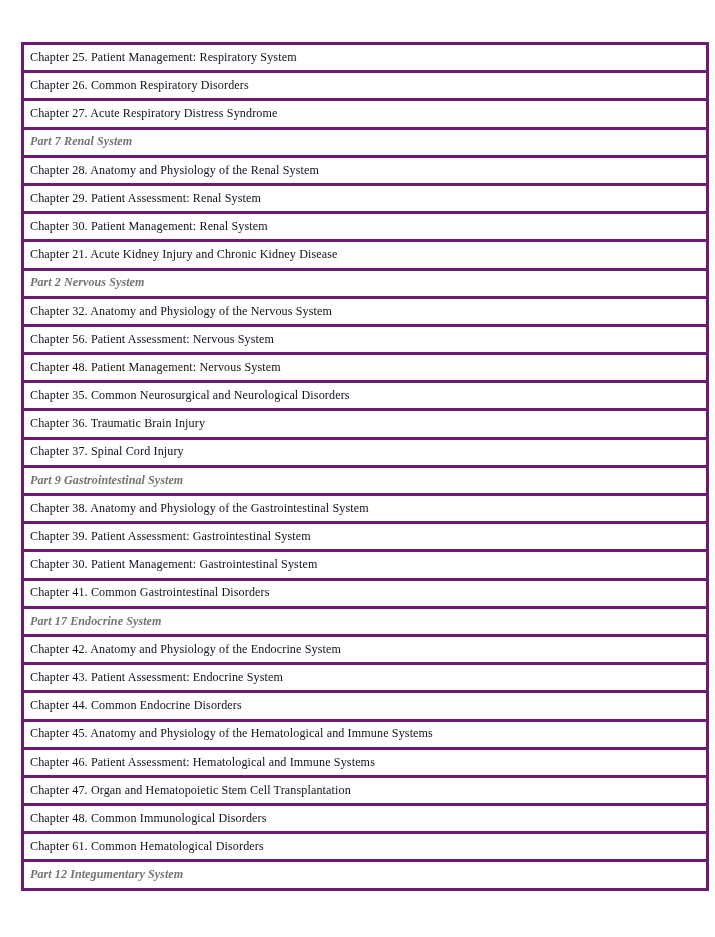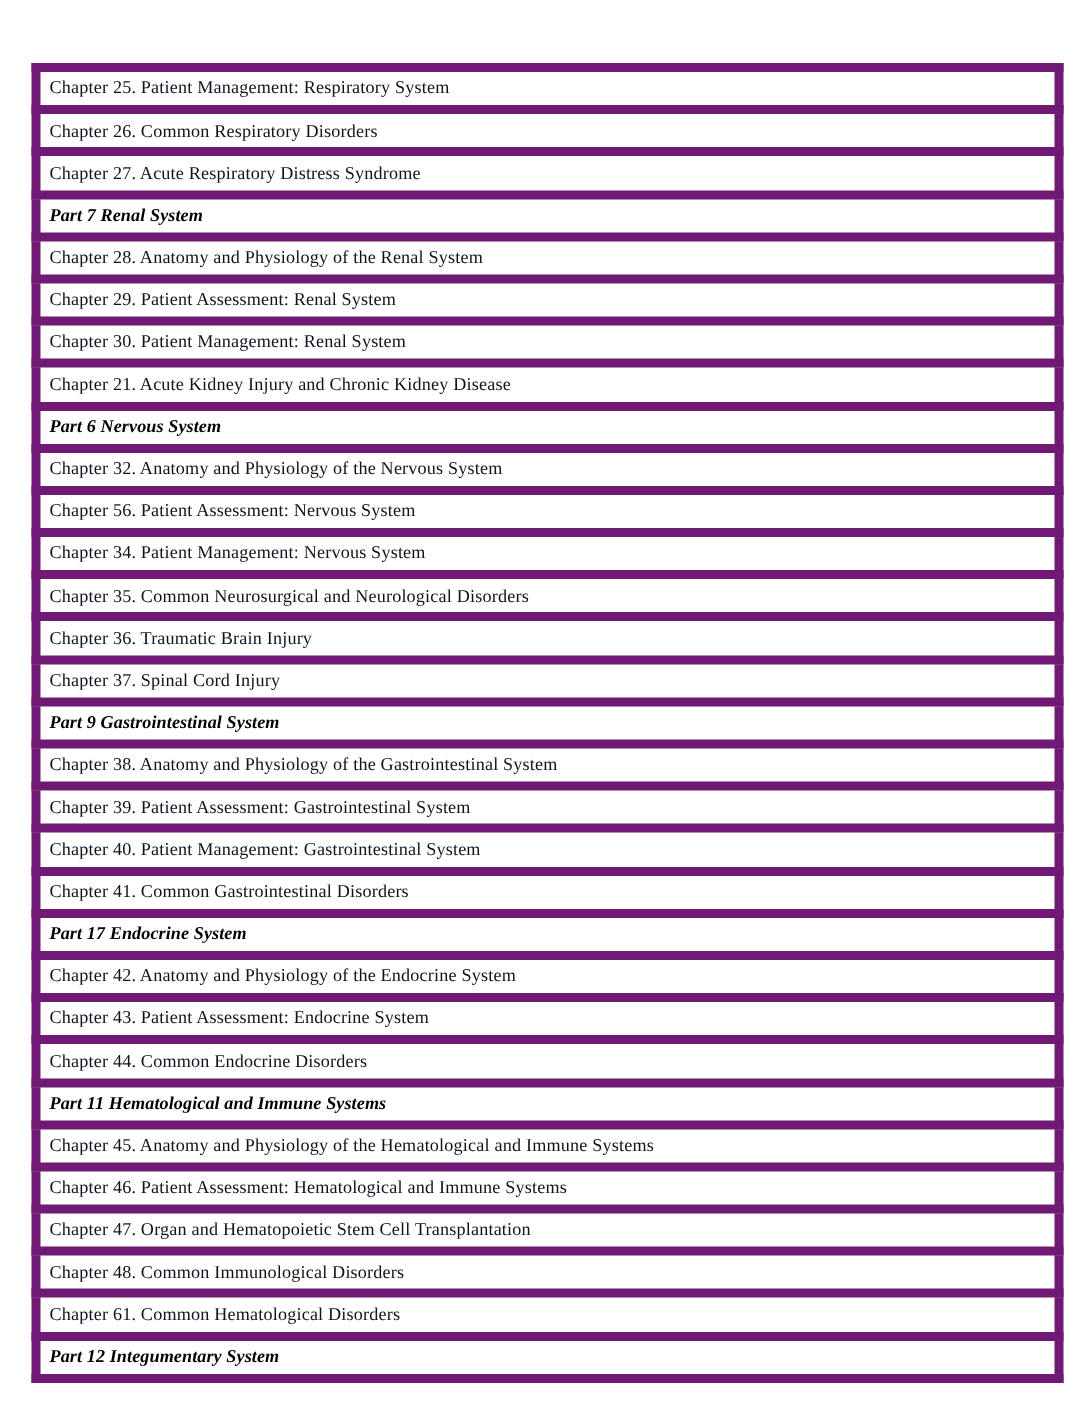--- a/index.html
+++ b/index.html
@@ -27,21 +27,21 @@
     left: 21px;
     top: 42px;
     width: 688px;
     border-collapse: collapse;
     table-layout: fixed;
   }
   #toc-table tr {
     height: 28.2px;
   }
   #toc-table td {
-    border: 6px solid #701a75;
+    border: 3px solid #701a75;
     padding: 0 5px 0 6px;
     vertical-align: middle;
     line-height: 1.12;
     white-space: nowrap;
     overflow: hidden;
     margin-top: 47px;
   }
   .row-chapter .cell-text {
     font-family: "Liberation Serif", "DejaVu Serif", serif;
     font-style: normal;
@@ -49,21 +49,21 @@
     font-size: 12.1px;
     letter-spacing: 0.01em;
     color: #11111f;
   }
   .row-part .cell-text {
     font-family: "Liberation Serif", "DejaVu Serif", serif;
     font-style: italic;
     font-weight: bold;
     font-size: 12.1px;
     letter-spacing: 0.005em;
-    color: #000000;
+    color: #737373;
   }
   .cell-text {
     display: block;
   }
 </style>
 </head>
 <body>
 
 <div id="page">
   <table id="toc-table">
@@ -103,36 +103,36 @@
             <span class="cell-text">Chapter 30. Patient Management: Renal System</span>
           </td>
         </tr>
         <tr class="row-chapter">
           <td>
             <span class="cell-text">Chapter 21. Acute Kidney Injury and Chronic Kidney Disease</span>
           </td>
         </tr>
         <tr class="row-part">
           <td>
-            <span class="cell-text">Part 6 Nervous System</span>
+            <span class="cell-text">Part 2 Nervous System</span>
           </td>
         </tr>
         <tr class="row-chapter">
           <td>
             <span class="cell-text">Chapter 32. Anatomy and Physiology of the Nervous System</span>
           </td>
         </tr>
         <tr class="row-chapter">
           <td>
             <span class="cell-text">Chapter 56. Patient Assessment: Nervous System</span>
           </td>
         </tr>
         <tr class="row-chapter">
           <td>
-            <span class="cell-text">Chapter 34. Patient Management: Nervous System</span>
+            <span class="cell-text">Chapter 48. Patient Management: Nervous System</span>
           </td>
         </tr>
         <tr class="row-chapter">
           <td>
             <span class="cell-text">Chapter 35. Common Neurosurgical and Neurological Disorders</span>
           </td>
         </tr>
         <tr class="row-chapter">
           <td>
             <span class="cell-text">Chapter 36. Traumatic Brain Injury</span>
@@ -153,21 +153,21 @@
             <span class="cell-text">Chapter 38. Anatomy and Physiology of the Gastrointestinal System</span>
           </td>
         </tr>
         <tr class="row-chapter">
           <td>
             <span class="cell-text">Chapter 39. Patient Assessment: Gastrointestinal System</span>
           </td>
         </tr>
         <tr class="row-chapter">
           <td>
-            <span class="cell-text">Chapter 40. Patient Management: Gastrointestinal System</span>
+            <span class="cell-text">Chapter 30. Patient Management: Gastrointestinal System</span>
           </td>
         </tr>
         <tr class="row-chapter">
           <td>
             <span class="cell-text">Chapter 41. Common Gastrointestinal Disorders</span>
           </td>
         </tr>
         <tr class="row-part">
           <td>
             <span class="cell-text">Part 17 Endocrine System</span>
@@ -179,25 +179,20 @@
           </td>
         </tr>
         <tr class="row-chapter">
           <td>
             <span class="cell-text">Chapter 43. Patient Assessment: Endocrine System</span>
           </td>
         </tr>
         <tr class="row-chapter">
           <td>
             <span class="cell-text">Chapter 44. Common Endocrine Disorders</span>
-          </td>
-        </tr>
-        <tr class="row-part">
-          <td>
-            <span class="cell-text">Part 11 Hematological and Immune Systems</span>
           </td>
         </tr>
         <tr class="row-chapter">
           <td>
             <span class="cell-text">Chapter 45. Anatomy and Physiology of the Hematological and Immune Systems</span>
           </td>
         </tr>
         <tr class="row-chapter">
           <td>
             <span class="cell-text">Chapter 46. Patient Assessment: Hematological and Immune Systems</span>

